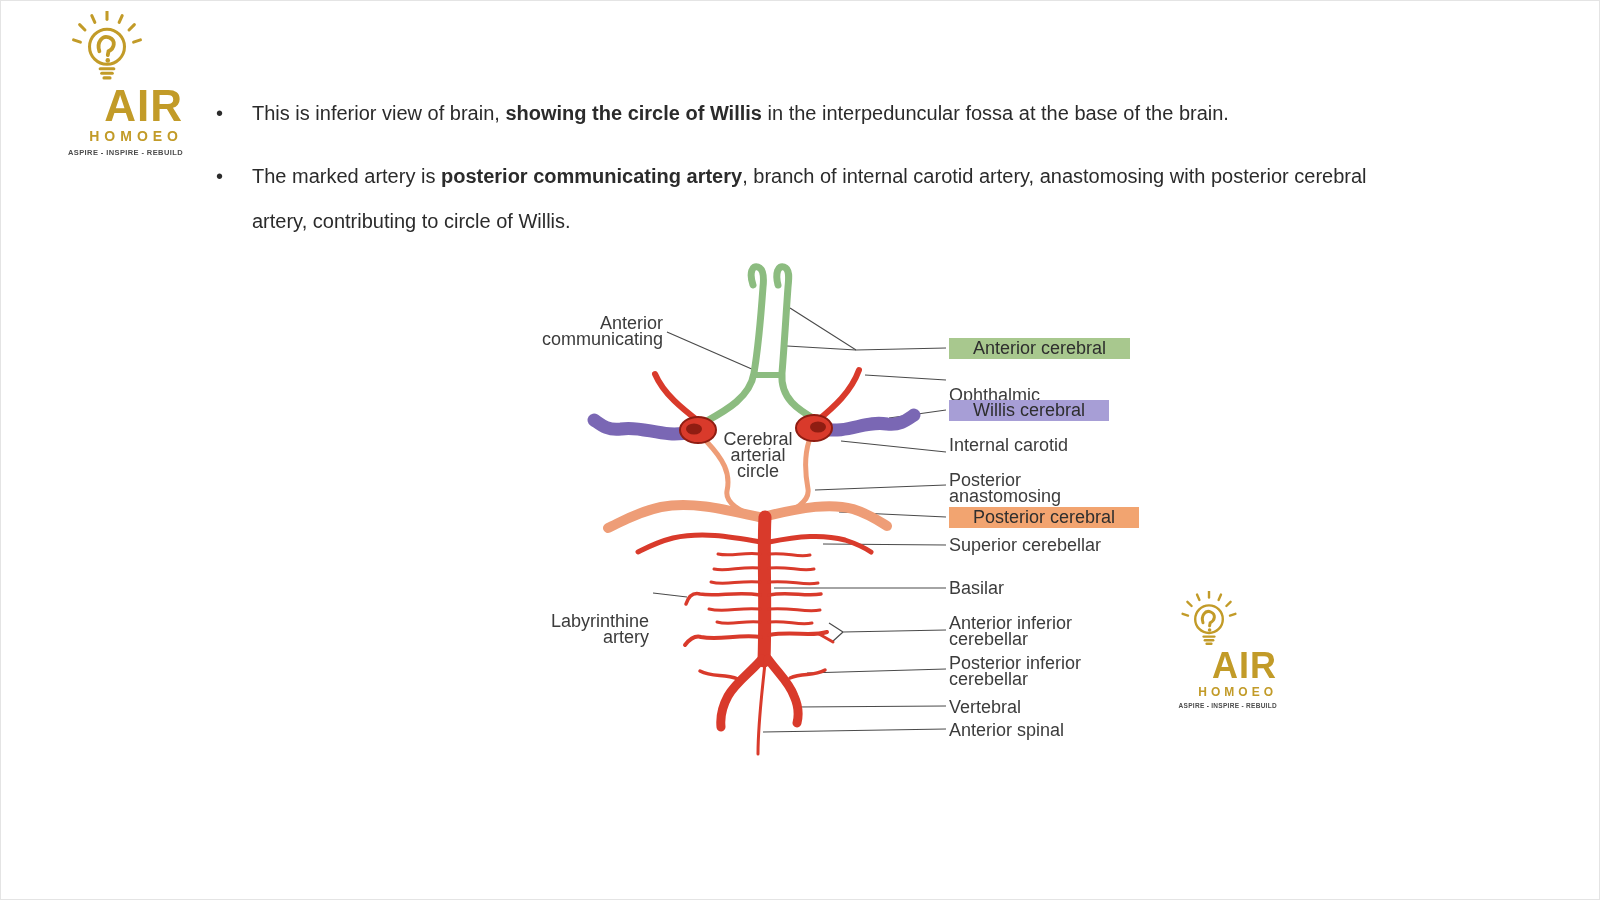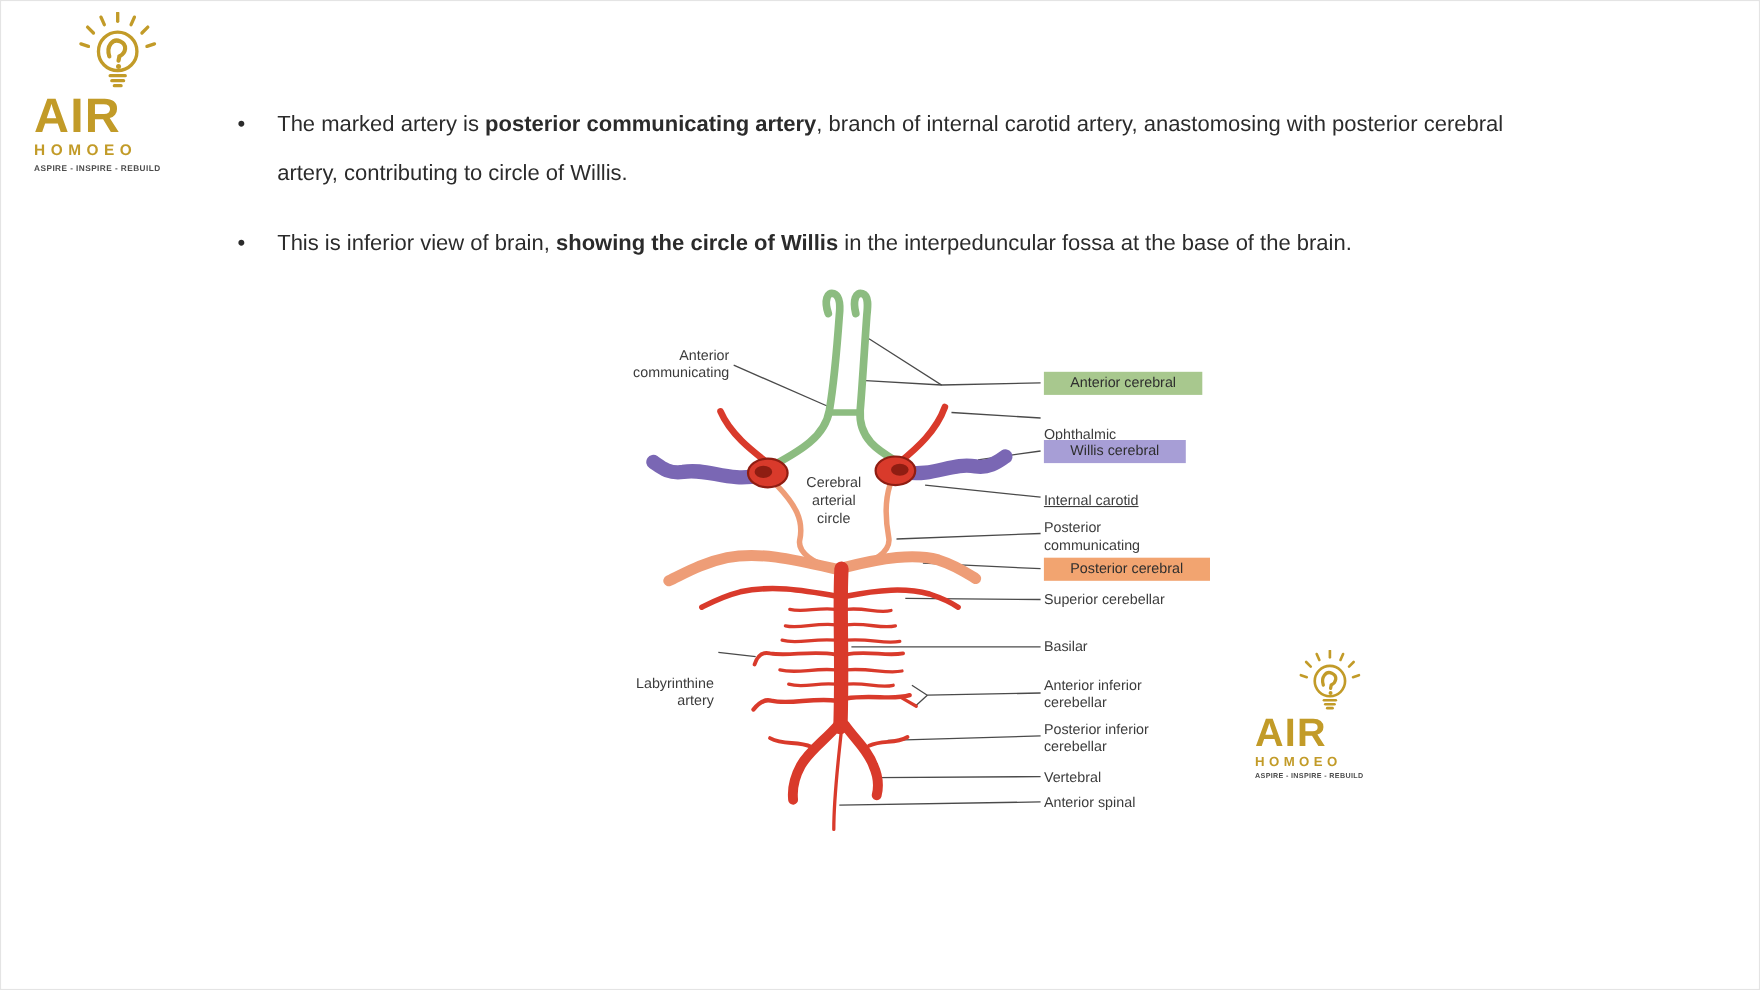--- a/index.html
+++ b/index.html
@@ -3,21 +3,21 @@
 <meta charset="utf-8">
 <style>
   * { margin:0; padding:0; box-sizing:border-box; }
   html,body { width:1600px; height:900px; background:#ffffff; }
   body { font-family:"Liberation Sans", sans-serif; }
 
   .slide { position:relative; width:1600px; height:900px; background:#fff;
            border:1px solid #e4e4e4; overflow:hidden; }
 
   
-  .logo { position:absolute; text-align:left; color:var(--logo-gold); }
+  .logo { position:absolute; text-align:right; color:var(--logo-gold); }
   .logo-icon { display:block; margin:0 auto; color:var(--logo-gold); }
   .logo-main { left:30px; top:10px; width:152px; }
   .logo-main .logo-icon { width:76px; height:76px; }
   .logo-main .logo-air { font-size:44px; font-weight:800; line-height:0.85; letter-spacing:1px; }
   .logo-main .logo-homoeo { font-size:14px; font-weight:700; letter-spacing:5px; margin-top:4px; }
   .logo-main .logo-tagline { font-size:7.5px; font-weight:600; color:#4c4c4c; margin-top:4px; letter-spacing:0.4px; }
   .logo-secondary { left:1140px; top:590px; width:136px; }
   .logo-secondary .logo-icon { width:60px; height:60px; }
   .logo-secondary .logo-air { font-size:36px; font-weight:800; line-height:0.85; letter-spacing:1px; }
   .logo-secondary .logo-homoeo { font-size:12px; font-weight:700; letter-spacing:4px; margin-top:3px; }
@@ -35,21 +35,21 @@
   .artwork { position:absolute; left:0; top:0; width:1600px; height:900px; }
   .leader path { stroke:var(--leader-gray); stroke-width:1.2; fill:none; }
   .s-red    { stroke:var(--artery-red); }
   .s-green  { stroke:var(--artery-green); }
   .s-purple { stroke:var(--artery-purple); }
   .s-salmon { stroke:var(--artery-salmon); }
   .f-red    { fill:var(--artery-red); }
   .f-dark   { fill:var(--artery-red-dark); }
   .bulb     { stroke:var(--artery-red-dark); stroke-width:2; }
 
-  .dlabel { position:absolute; font-size:13px; line-height:16px; color:var(--label-gray);
+  .dlabel { position:absolute; font-size:18px; line-height:16px; color:var(--label-gray);
             white-space:pre-line; }
   .dlabel.right { left:948px; }
   .hl { white-space:nowrap; padding:2px 24px 3px; min-width:126px; color:#2e2e2e; }
   .hl-green  { background:var(--highlight-green); }
   .hl-purple { background:var(--highlight-purple); }
   .hl-orange { background:var(--highlight-orange); }
 
   
   .footer { position:absolute; left:0; right:0; top:830px; text-align:center;
             font-size:15px; color:var(--footer-gray); letter-spacing:0.3px; }
@@ -76,22 +76,22 @@
       </g>
       <path d="M 40 53 C 36 41 44 31 53 35 C 62 39 60 49 52 53 L 51 58" fill="none" stroke="currentColor" stroke-width="5" stroke-linecap="round"></path>
       <circle cx="51" cy="65" r="3" fill="currentColor"></circle>
     </svg>
     <div class="logo-air">AIR</div>
     <div class="logo-homoeo">HOMOEO</div>
     <div class="logo-tagline">ASPIRE - INSPIRE - REBUILD</div>
   </div>
 
   <ul class="bullets">
+    <li class="bullet"><span>This is inferior view of brain, </span><strong>showing the circle of Willis</strong><span> in the interpeduncular fossa at the base of the brain.</span></li>
     <li class="bullet"><span>The marked artery is </span><strong>posterior communicating artery</strong><span>, branch of internal carotid artery, anastomosing with posterior cerebral artery, contributing to circle of Willis.</span></li>
-    <li class="bullet"><span>This is inferior view of brain, </span><strong>showing the circle of Willis</strong><span> in the interpeduncular fossa at the base of the brain.</span></li>
   </ul>
 
   <svg class="artwork" viewBox="0 0 1600 900">
 
     <g class="leader">
       <path d="M666 331 L753 369"></path>
       <path d="M652 592 L686 596"></path>
       <path d="M945 347 L855 349 L789 307"></path>
       <path d="M855 349 L786 345"></path>
       <path d="M945 379 L864 374"></path>
@@ -171,23 +171,23 @@
 communicating</div>
   <div class="dlabel" style="left:713px; top:430px; width:88px; text-align:center;">Cerebral
 arterial
 circle</div>
   <div class="dlabel" style="left:540px; top:576px; width:108px; text-align:right;margin-top:36px;">Labyrinthine
 artery</div>
 
   <div class="dlabel right hl hl-green" style="top:337px;">Anterior cerebral</div>
   <div class="dlabel right" style="top:370px;margin-top:16px;">Ophthalmic</div>
   <div class="dlabel right hl hl-purple" style="top:399px;">Willis cerebral</div>
-  <div class="dlabel right" style="top:446px;text-decoration:underline;">Internal carotid</div>
+  <div class="dlabel right" style="top:436px;">Internal carotid</div>
   <div class="dlabel right" style="top:471px;">Posterior
-communicating</div>
+anastomosing</div>
   <div class="dlabel right hl hl-orange" style="top:506px;">Posterior cerebral</div>
   <div class="dlabel right" style="top:536px;">Superior cerebellar</div>
   <div class="dlabel right" style="top:579px;">Basilar</div>
   <div class="dlabel right" style="top:614px;">Anterior inferior
 cerebellar</div>
   <div class="dlabel right" style="top:654px;">Posterior inferior
 cerebellar</div>
   <div class="dlabel right" style="top:698px;">Vertebral</div>
   <div class="dlabel right" style="top:721px;">Anterior spinal</div>
 

